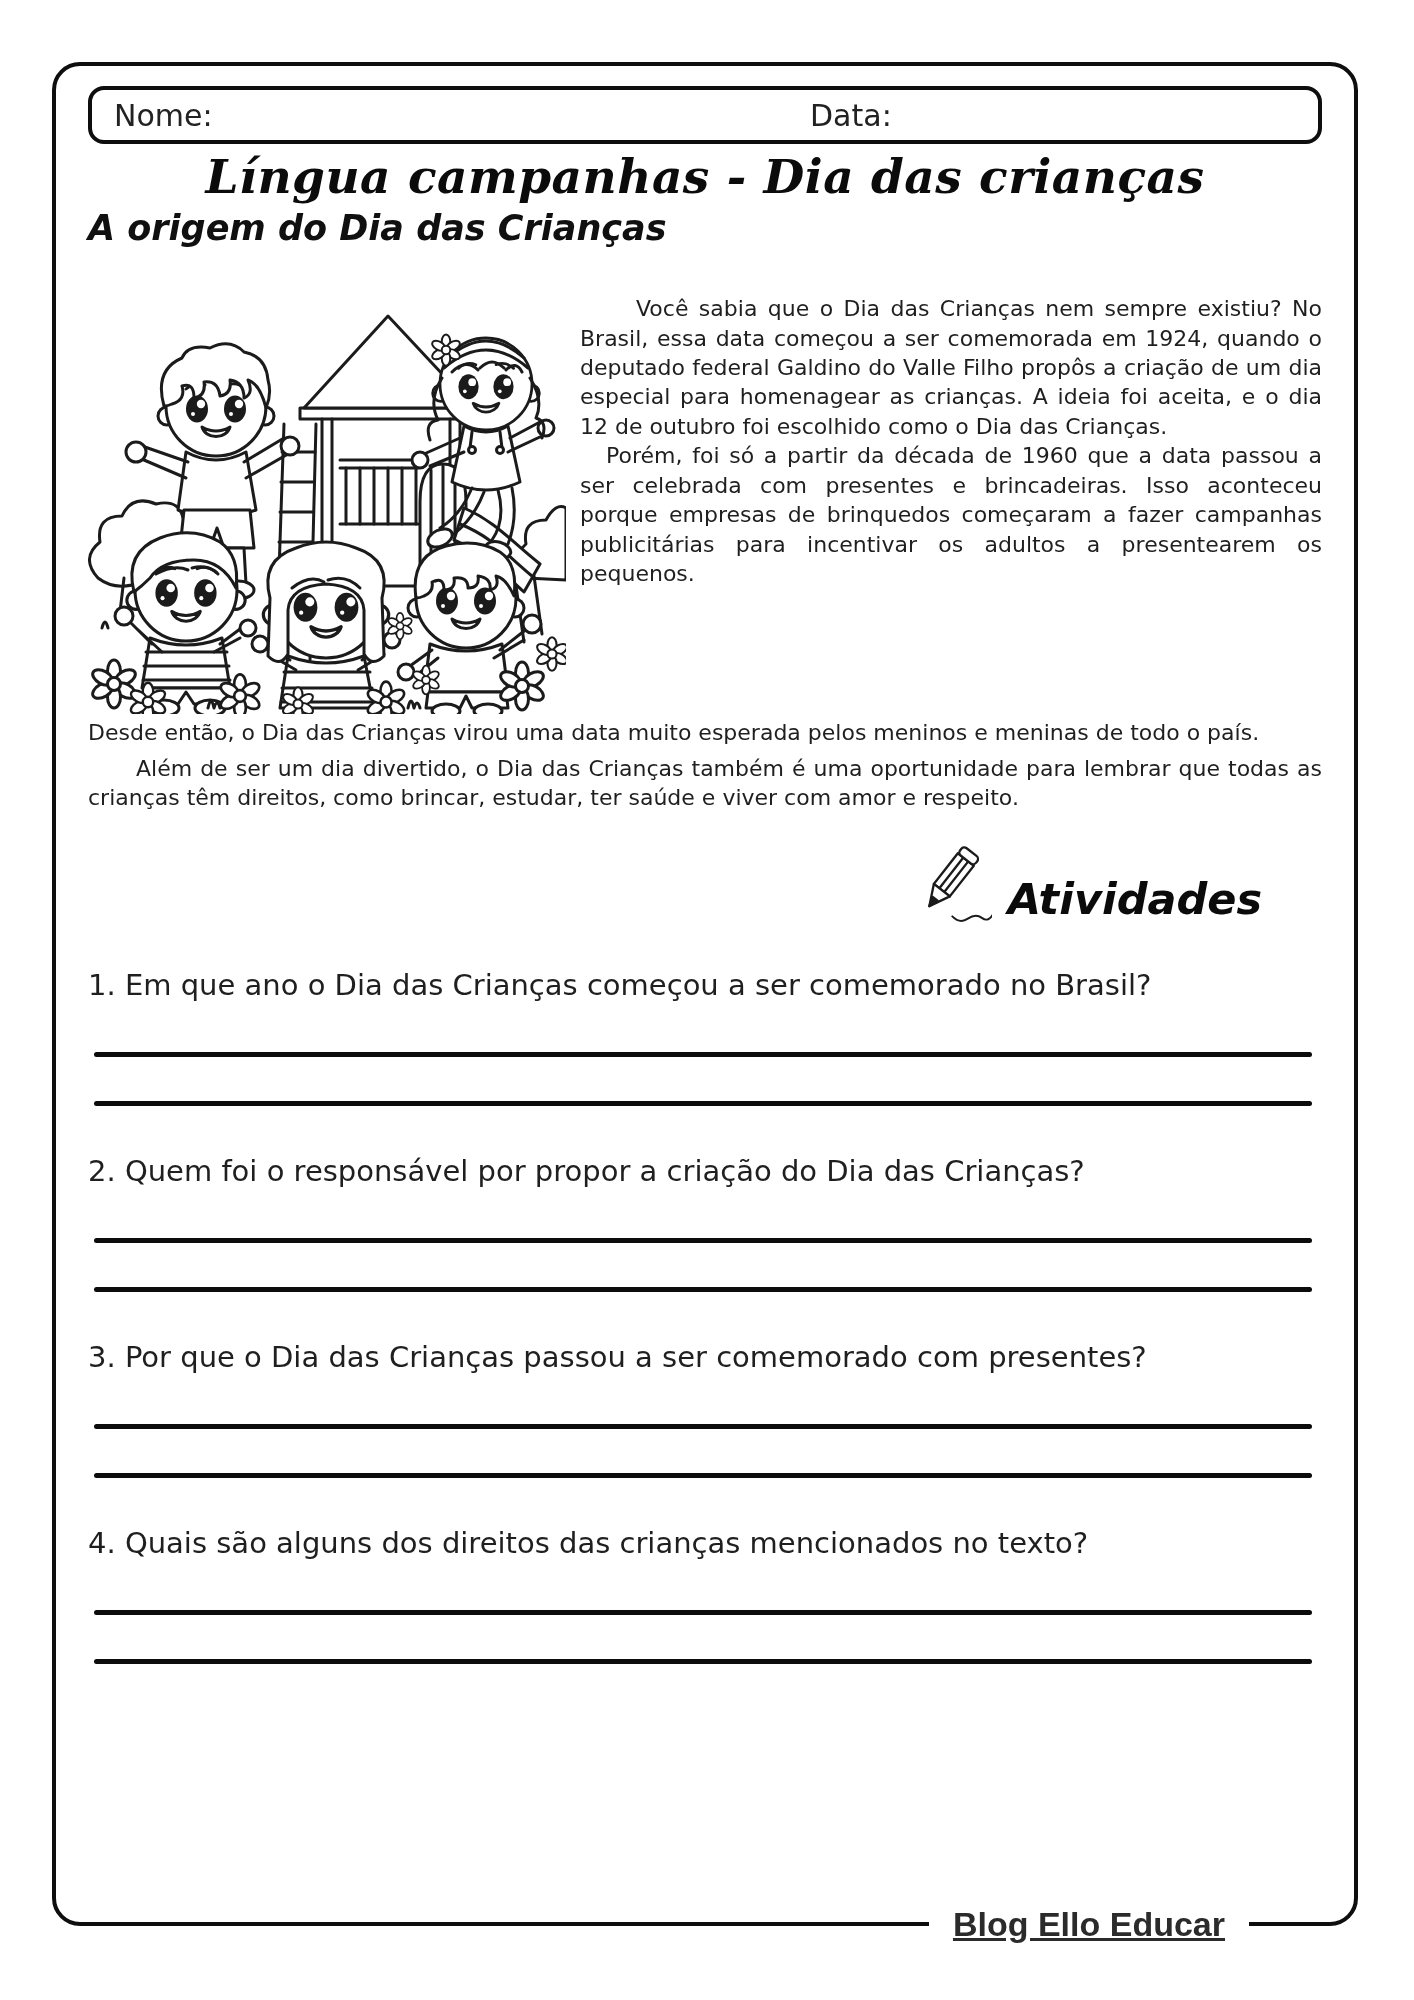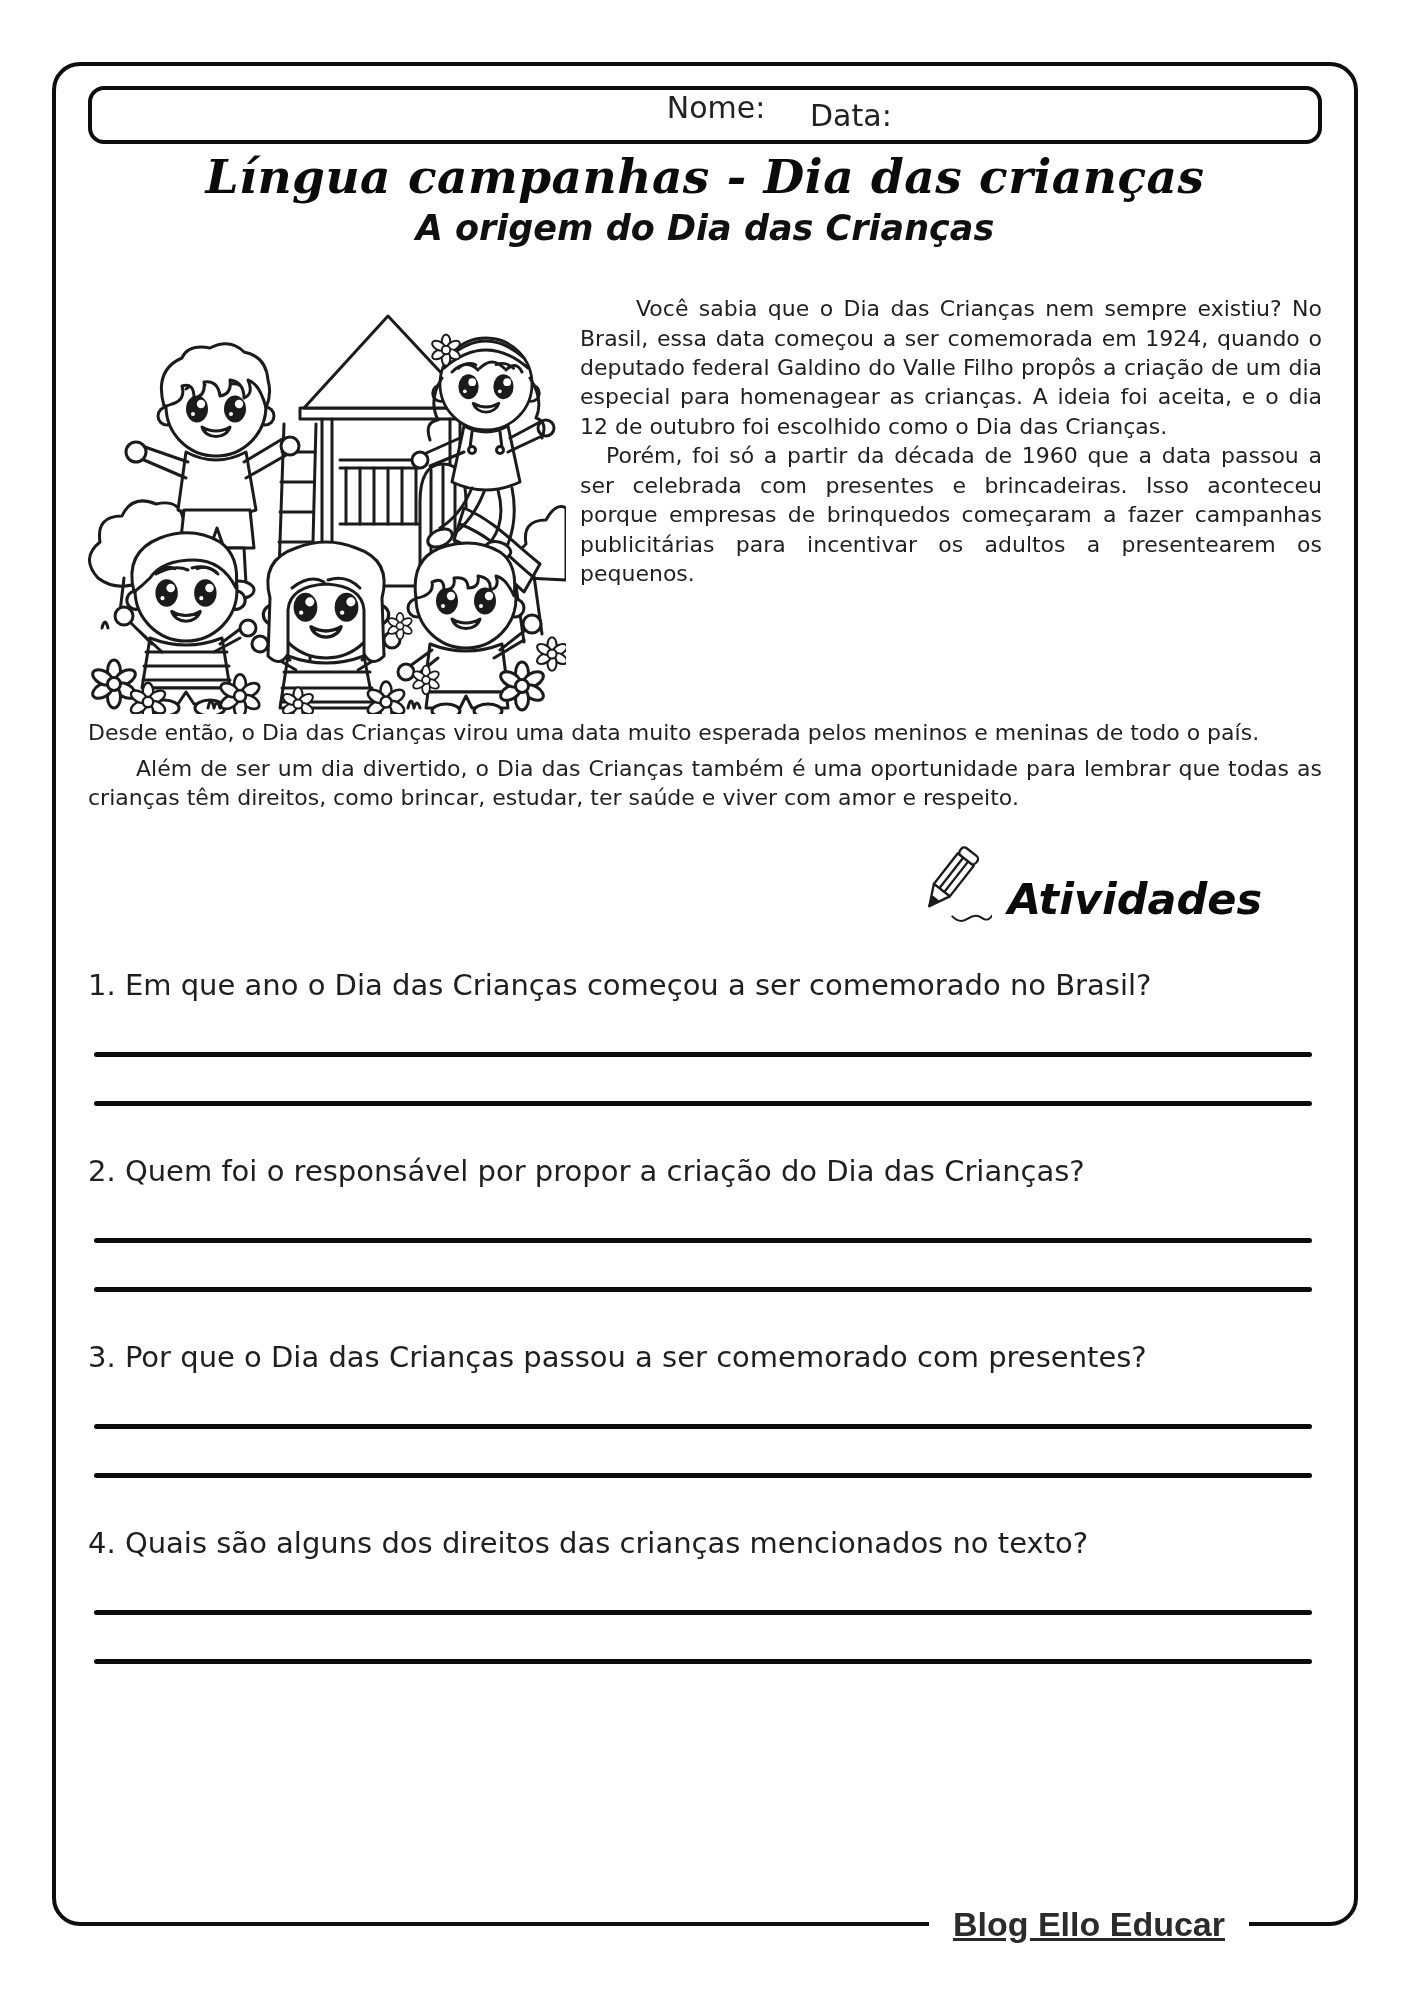--- a/index.html
+++ b/index.html
@@ -3,26 +3,26 @@
 <meta charset="utf-8">
 <style>
   html,body{margin:0;padding:0;background:#ffffff;}
   .canvas{position:relative;width:1414px;height:2000px;background:#ffffff;
           font-family:"Liberation Sans",sans-serif;color:#1f1f1f;overflow:hidden;}
   .frame{position:absolute;left:52px;top:62px;width:1306px;height:1864px;
          border:4px solid #0e0e0e;border-radius:28px;box-sizing:border-box;
          padding:20px 32px 0 32px;background:#fff;}
   .namebox{position:relative;height:58px;border:4px solid #0e0e0e;border-radius:16px;
            box-sizing:border-box;display:flex;align-items:center;
-           font-family:"DejaVu Sans",sans-serif;font-size:30px;color:#222;padding-left:22px;flex-direction:column;}
+           font-family:"DejaVu Sans",sans-serif;font-size:30px;color:#222;padding-left:22px;}
   .namebox .datalabel{position:absolute;left:718px;top:8px;}
   .blank-area{flex:1;height:40px;}
   .title{margin-top:6px;text-align:center;font-family:"DejaVu Serif",serif;
          font-style:italic;font-weight:bold;font-size:47px;color:#0b0b0b;letter-spacing:.5px;line-height:1.15;}
-  .subtitle{margin-top:4px;text-align:center;font-family:"DejaVu Sans",sans-serif;
+  .subtitle{margin-top:4px;text-align:left;font-family:"DejaVu Sans",sans-serif;
             font-style:italic;font-weight:bold;font-size:35px;color:#101010;}
   .mainrow{display:flex;margin-top:8px;}
   .illu{width:478px;height:458px;flex:none;}
   .coltext{flex:1;margin-left:14px;padding-top:38px;}
   .bodytext{font-family:"DejaVu Sans",sans-serif;font-size:22px;line-height:1.34;
             text-align:justify;color:#1f1f1f;margin:0;}
   .p1{text-indent:56px;}
   .p2{text-indent:26px;}
   .p3{margin-top:4px;}
   .p4{text-indent:48px;margin-top:6px;}

